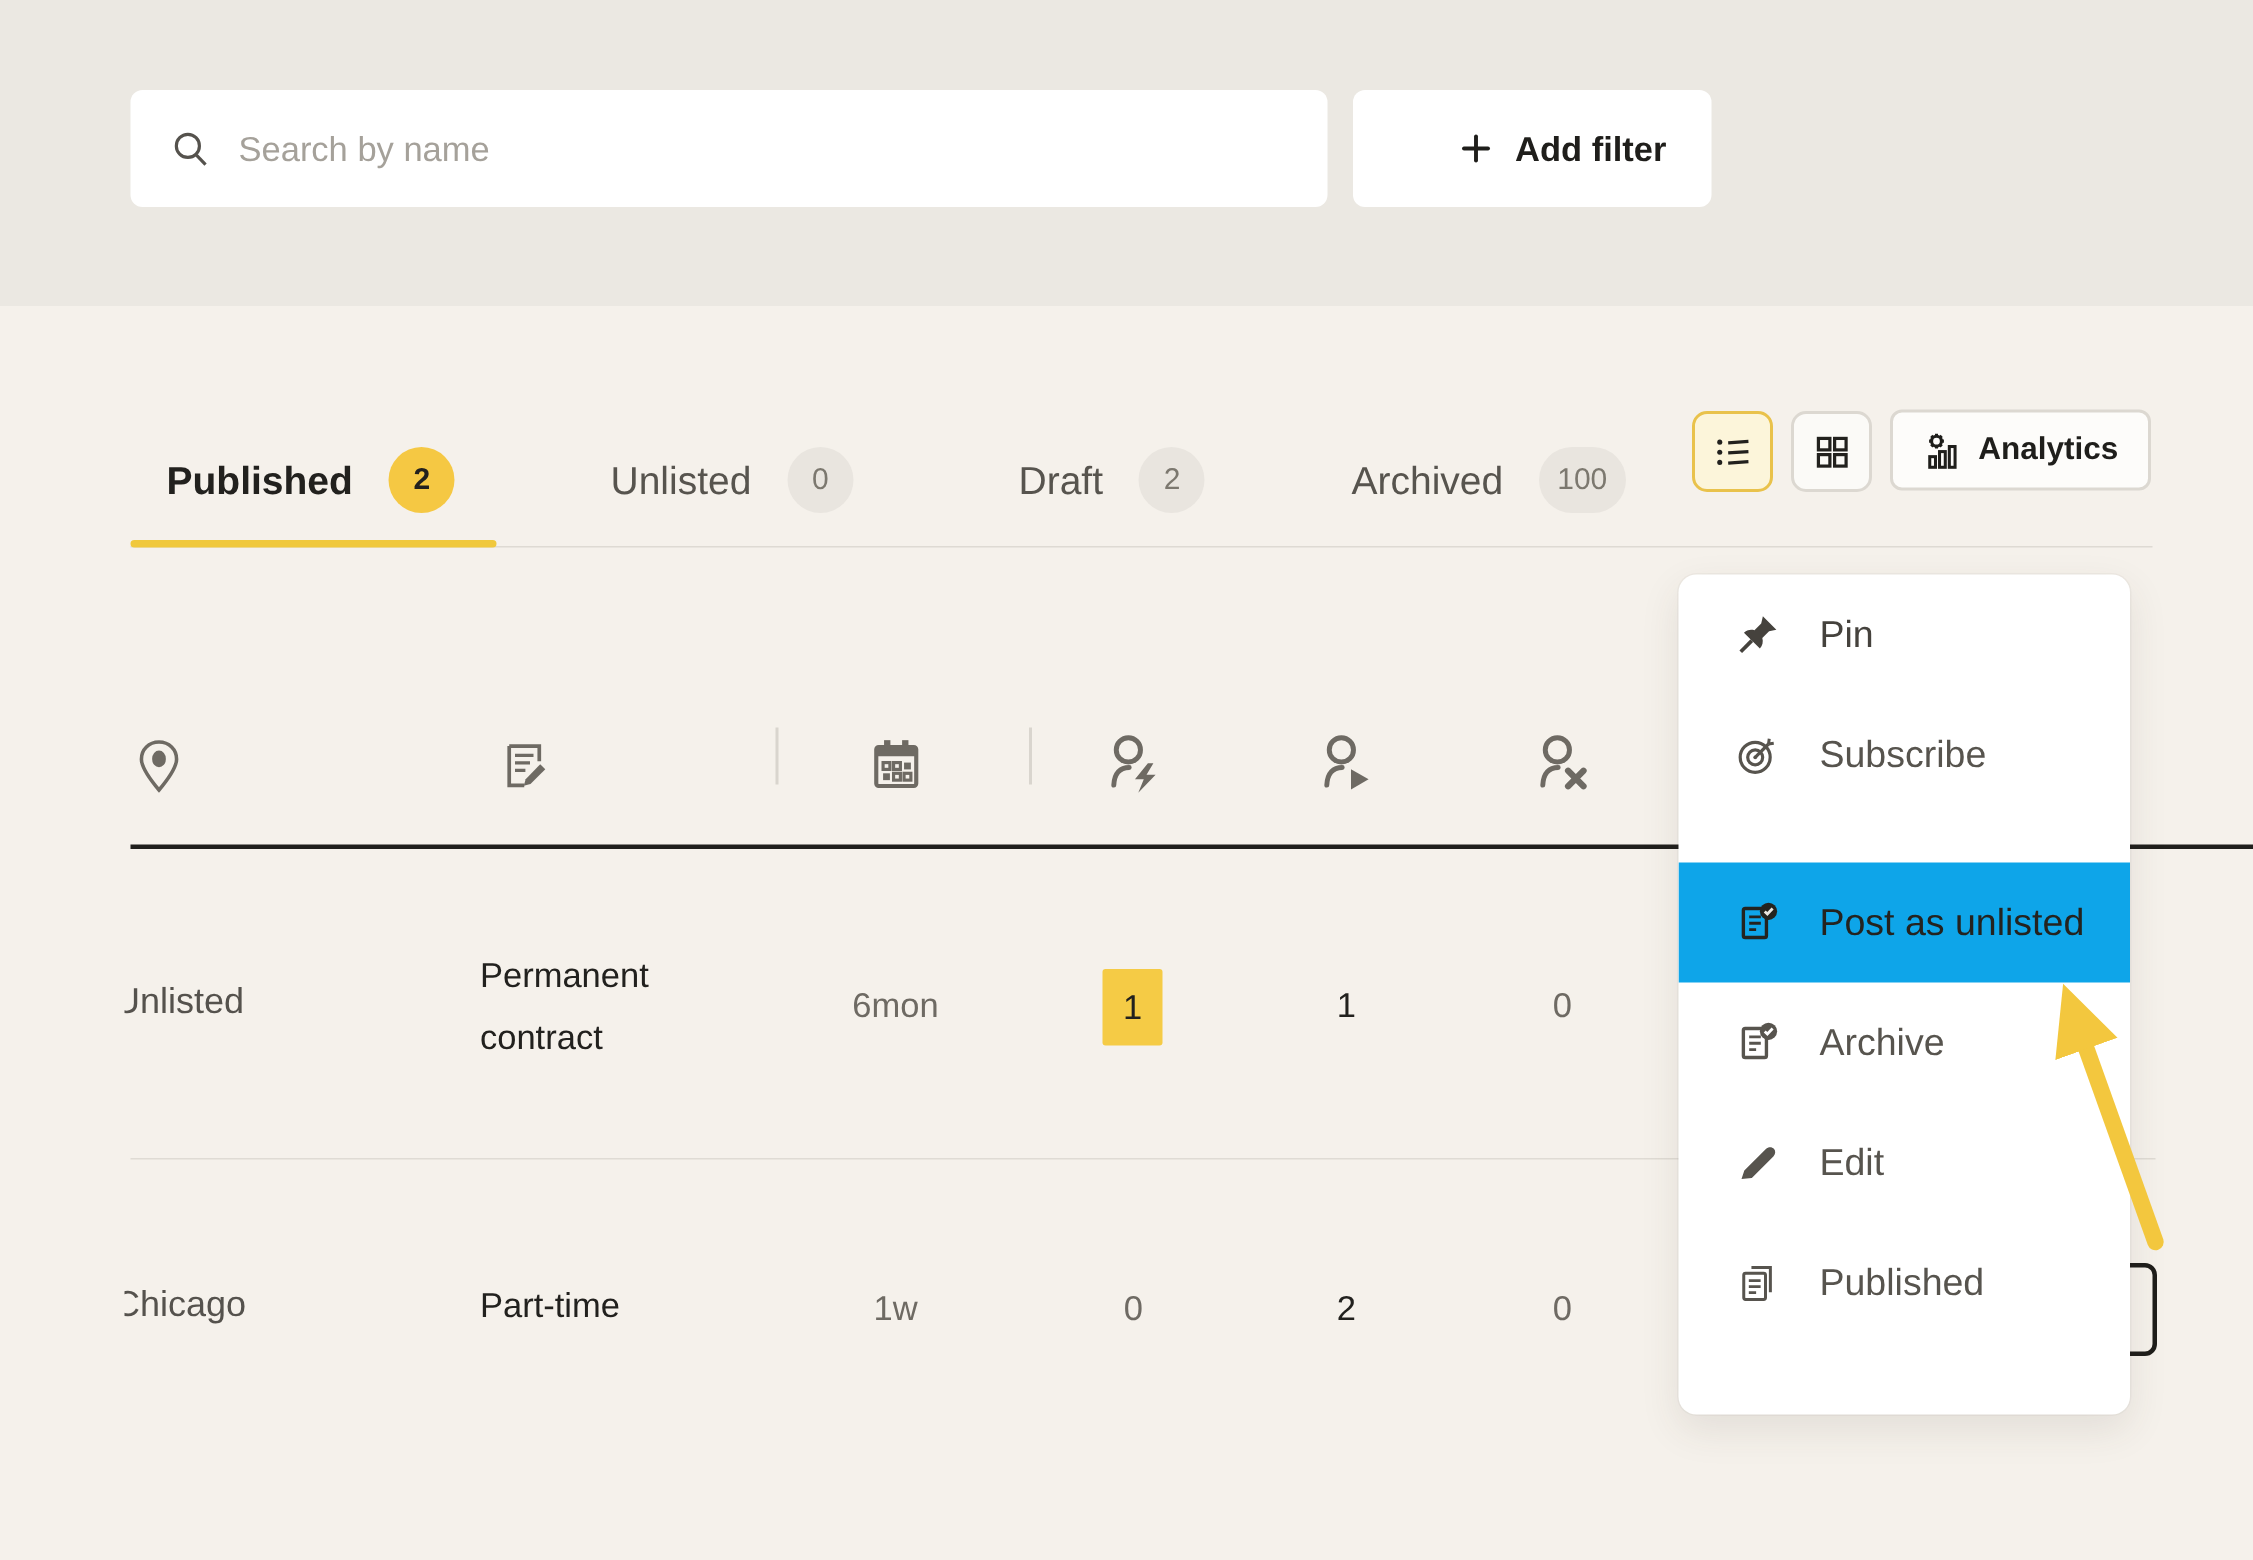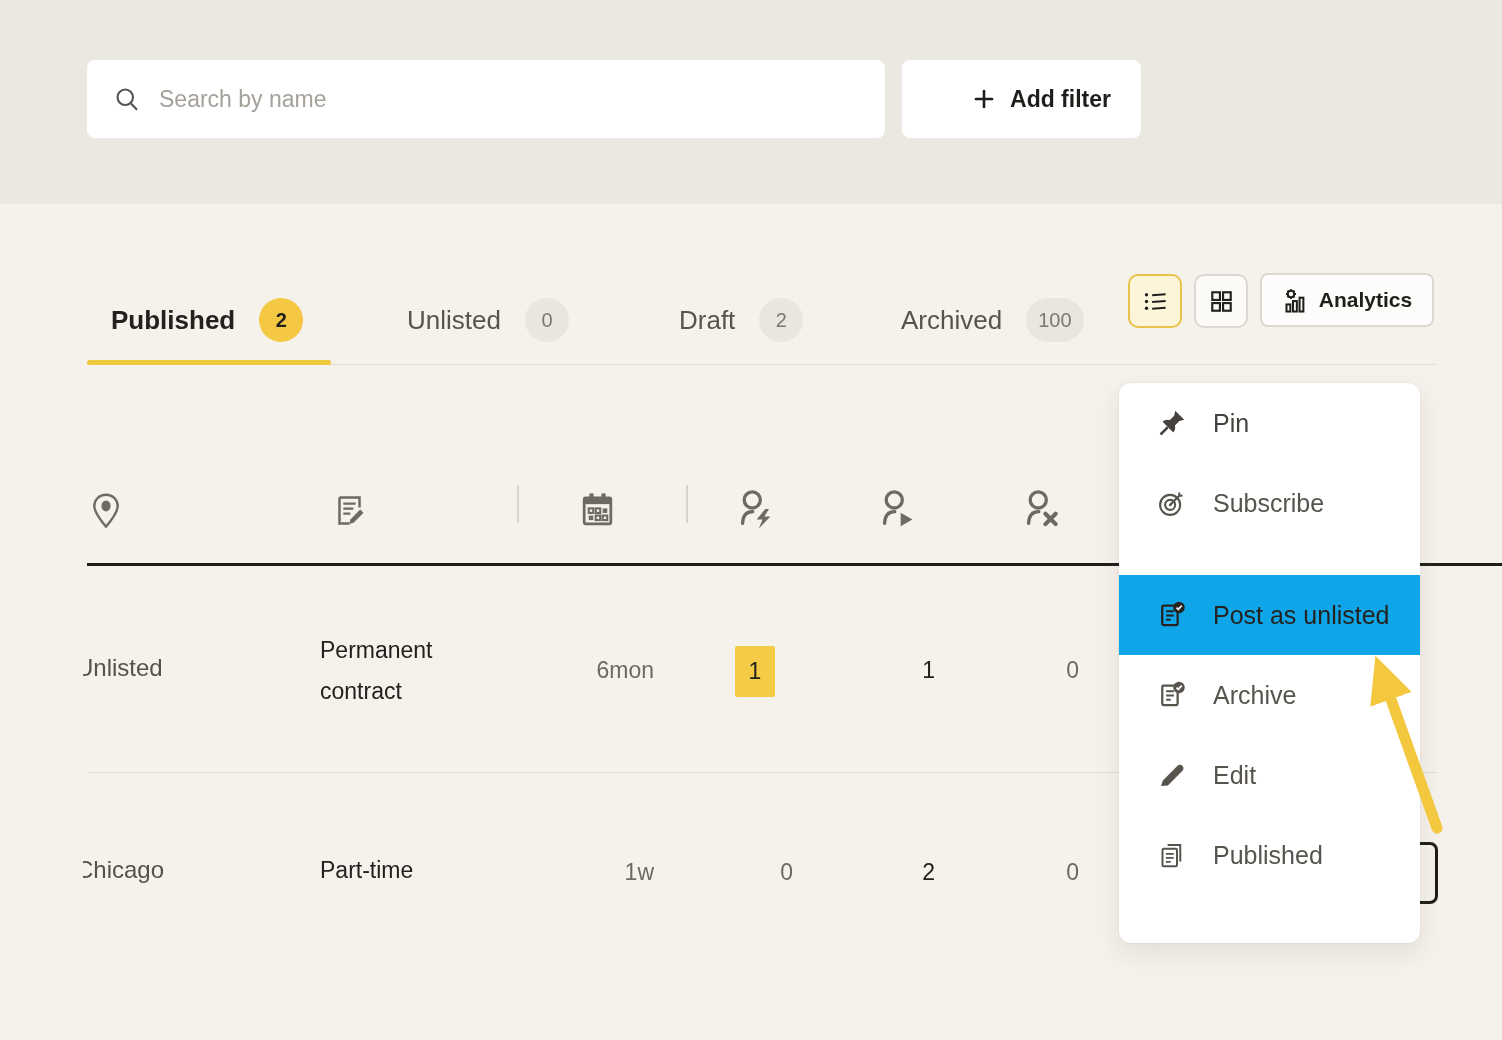--- a/index.html
+++ b/index.html
@@ -60,21 +60,21 @@
     font-size:21px; font-weight:700; color:#1F1E1B;
   }
 
   
   .col-divider { top:485px; width:2px; height:38px; background:#D9D5CE; }
   .header-line { left:87px; top:563px; width:1415px; height:3px; background:#201F1C; }
   .row-separator { left:87px; top:772px; width:1350px; height:1px; background:#DFDBD4; }
   .cell { font-size:23px; }
   .cell.gray { color:#6E6A63; }
   .cell.dark { color:#22211E; }
-  .cell.center { text-align:right; }
+  .cell.center { text-align:center; }
   .loc-clip { overflow:hidden; width:180px; }
   .loc-clip span { display:inline-block; margin-left:-7px; white-space:nowrap; font-size:24px; color:#55524D; }
   .hl-cell {
     background:#F5CB45; border-radius:2px; width:40px; height:51px;
     display:flex; align-items:center; justify-content:center;
     font-size:23px; color:#22211E; cursor:pointer;
   }
 
   
   .peek-btn { left:1398px; top:842px; width:40px; height:62px;

